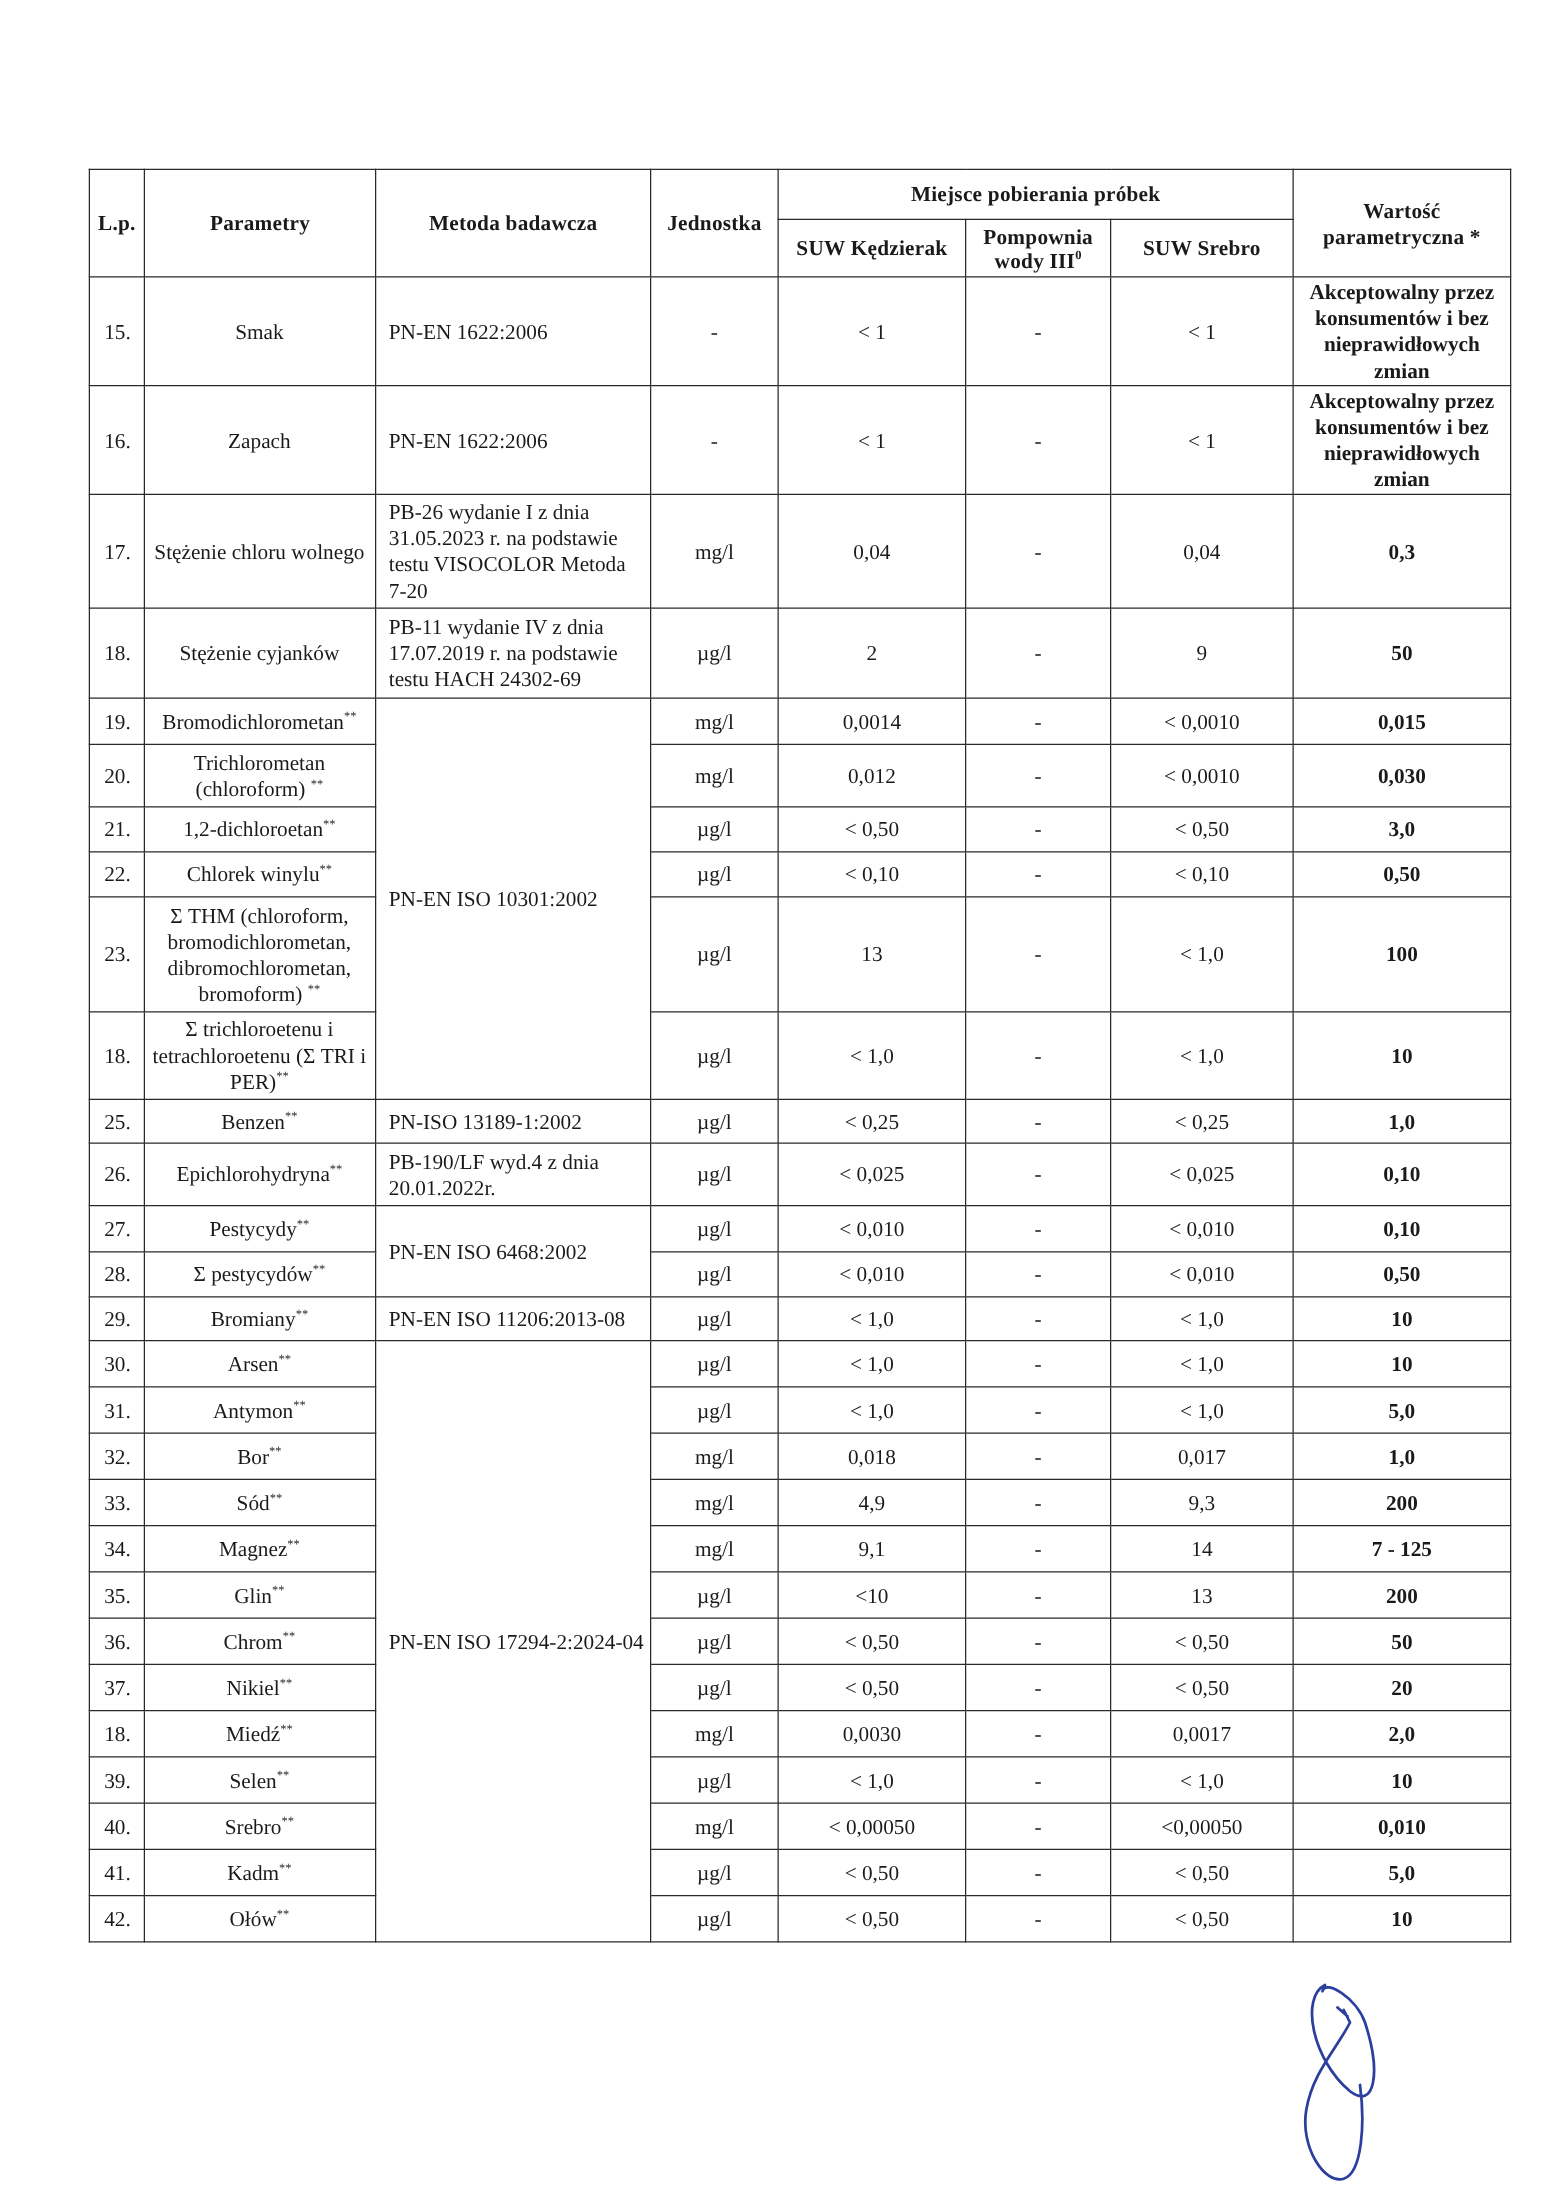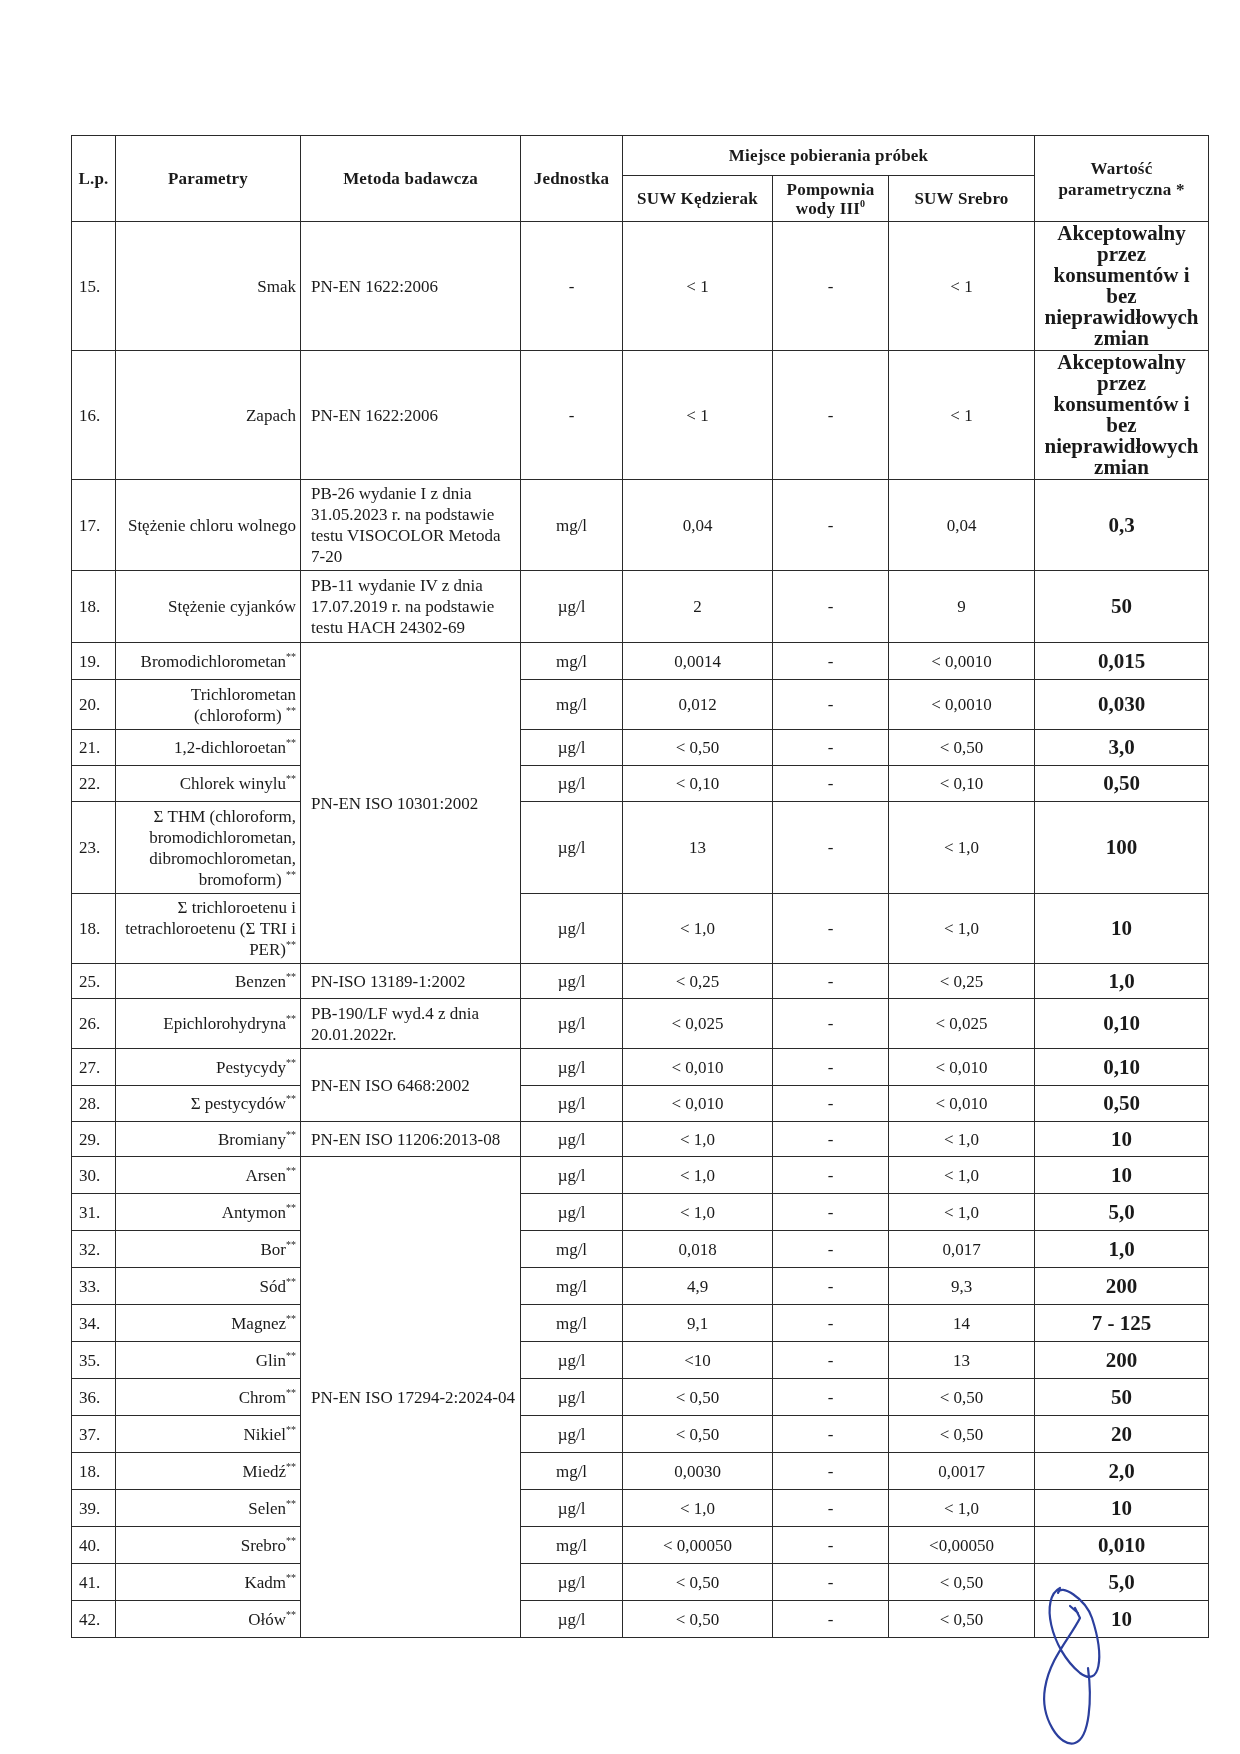--- a/index.html
+++ b/index.html
@@ -3,25 +3,25 @@
 <meta charset="utf-8">
 <style>
   html, body { margin: 0; padding: 0; background: #ffffff; }
   body { width: 1240px; height: 1754px; position: relative; overflow: hidden;
          font-family: "Liberation Serif", "DejaVu Serif", serif; color: #1a1a1a; }
   .page { position: absolute; left: 71px; top: 135px; width: 1137px; }
   table { border-collapse: collapse; width: 1137px; table-layout: fixed; }
   td, th { border: 1.6px solid #2a2a2a; padding: 1px 4px; font-size: 17px; line-height: 21px; vertical-align: middle; }
   th { font-weight: bold; text-align: center; font-size: 17px; letter-spacing: 0.2px; }
   td.lp { text-align: right; padding-right: 6px; }
-  td.lp span { display: inline-block; text-align: left; width: 30px; }
-  td.param { text-align: right; padding-left: 3px; }
+  td.lp span { display: inline-block; text-align: center; width: 30px; }
+  td.param { text-align: center; padding-left: 3px; }
   td.method { text-align: left; padding-left: 10px; }
   td.center { text-align: center; }
-  td.limit { text-align: center; font-weight: bold; font-size: 21px; }
+  td.limit { text-align: center; font-weight: bold; font-size: 17px; }
   td.limit.text { line-height: 21px; }
   sup { font-size: 10px; vertical-align: super; line-height: 0; }
   .sig { position: absolute; left: 1030px; top: 1578px; width: 90px; height: 170px; }
 </style>
 </head>
 <body>
 
 <div class="page">
 <table>
   <colgroup>

